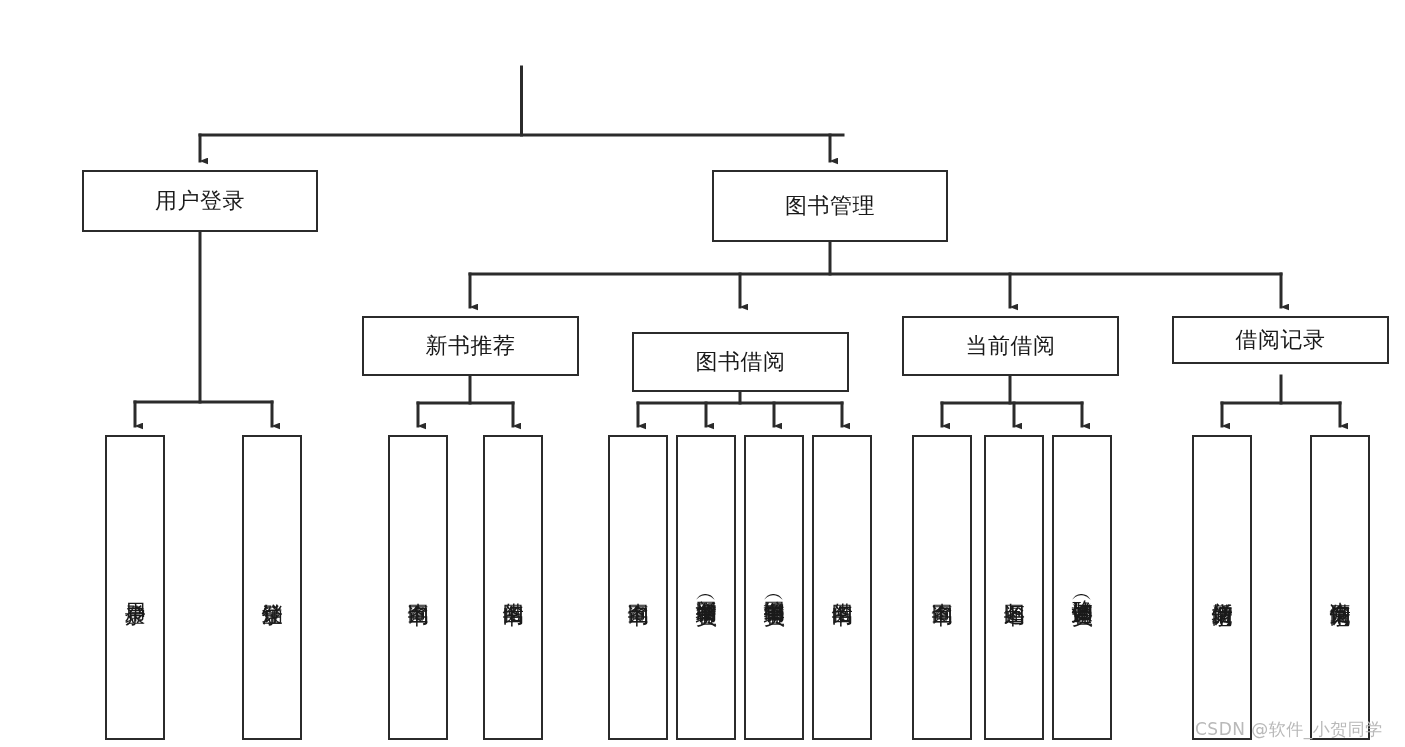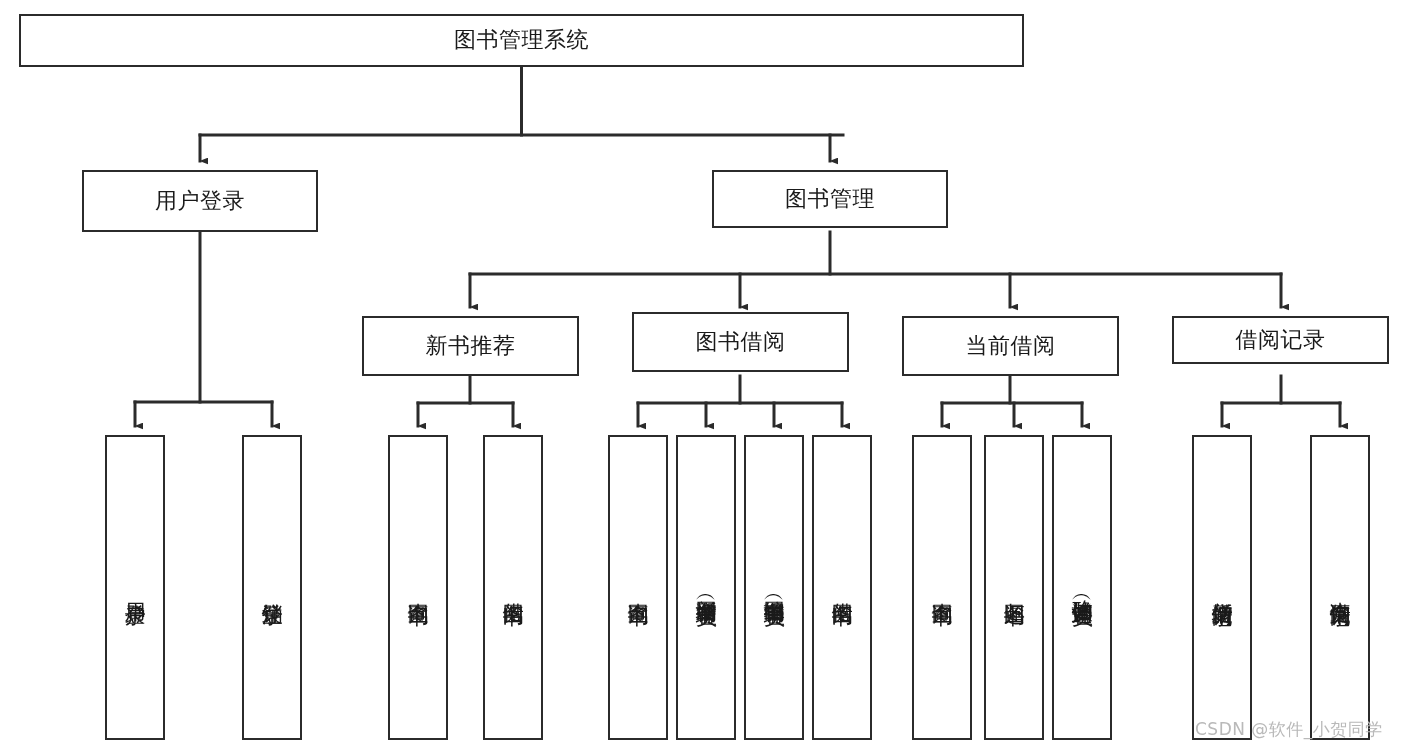--- a/index.html
+++ b/index.html
@@ -123,35 +123,32 @@
     </g>
 
     <g stroke="#2b2b2b" stroke-width="3" fill="none" stroke-linecap="square">
       <path d="M 1281 376 L 1281 403"></path>
       <path d="M 1222 403 L 1340 403"></path>
       <path d="M 1222 403 L 1222 426" marker-end="url(#arrowhead)"></path>
       <path d="M 1340 403 L 1340 426" marker-end="url(#arrowhead)"></path>
     </g>
   </svg>
 
-  <div class="node-box" style="left:19px; top:14px; width:1005px; height:53px;">
-    <span class="node-label-h">图书管理系统</span>
-  </div>
 
   <div class="node-box" style="left:82px; top:170px; width:236px; height:62px;">
     <span class="node-label-h">用户登录</span>
   </div>
-  <div class="node-box" style="left:712px; top:170px; width:236px; height:58px;align-items:center;">
+  <div class="node-box" style="left:712px; top:170px; width:236px; height:72px;align-items:center;">
     <span class="node-label-h">图书管理</span>
   </div>
 
   <div class="node-box" style="left:362px; top:316px; width:217px; height:60px;">
     <span class="node-label-h">新书推荐</span>
   </div>
-  <div class="node-box" style="left:632px; top:312px; width:217px; height:60px;">
+  <div class="node-box" style="left:632px; top:332px; width:217px; height:60px;">
     <span class="node-label-h">图书借阅</span>
   </div>
   <div class="node-box" style="left:902px; top:316px; width:217px; height:60px;justify-content:center;">
     <span class="node-label-h">当前借阅</span>
   </div>
   <div class="node-box" style="left:1172px; top:316px; width:217px; height:48px;">
     <span class="node-label-h">借阅记录</span>
   </div>
 
   <div class="node-box" style="left:105px; top:435px; width:60px; height:305px;">

